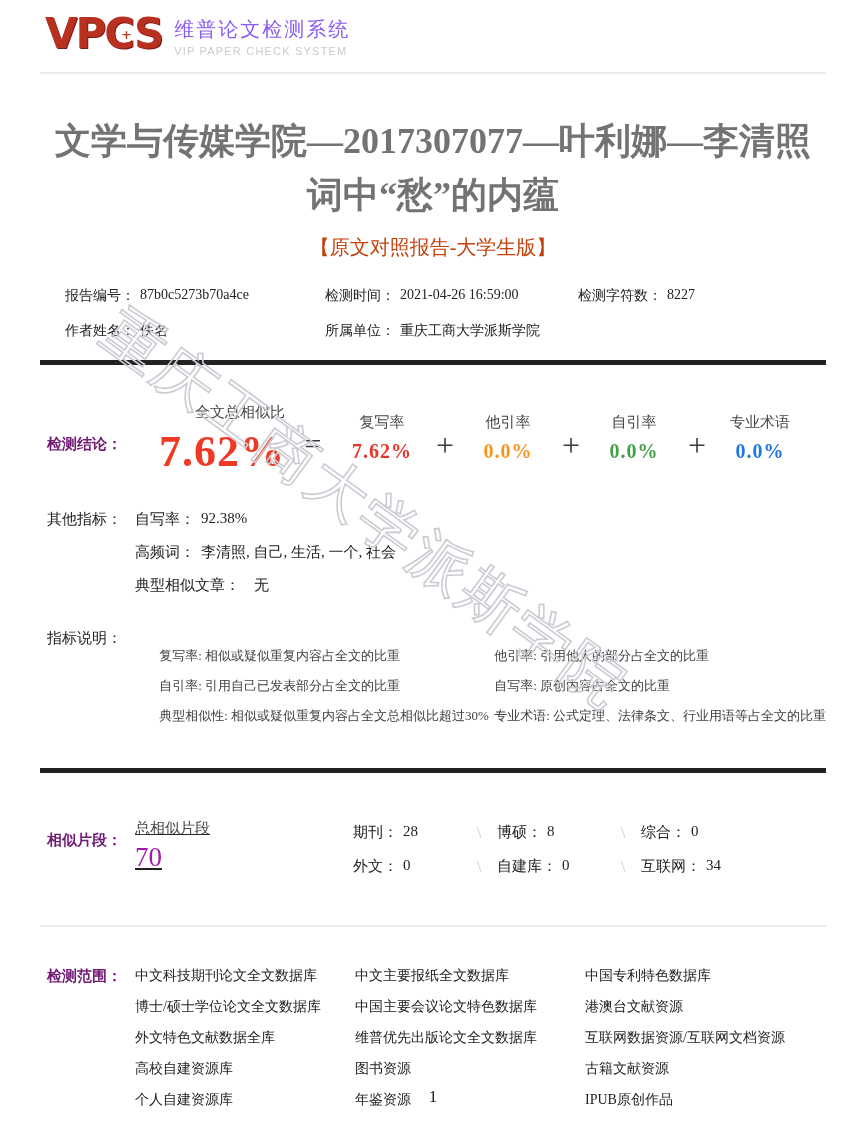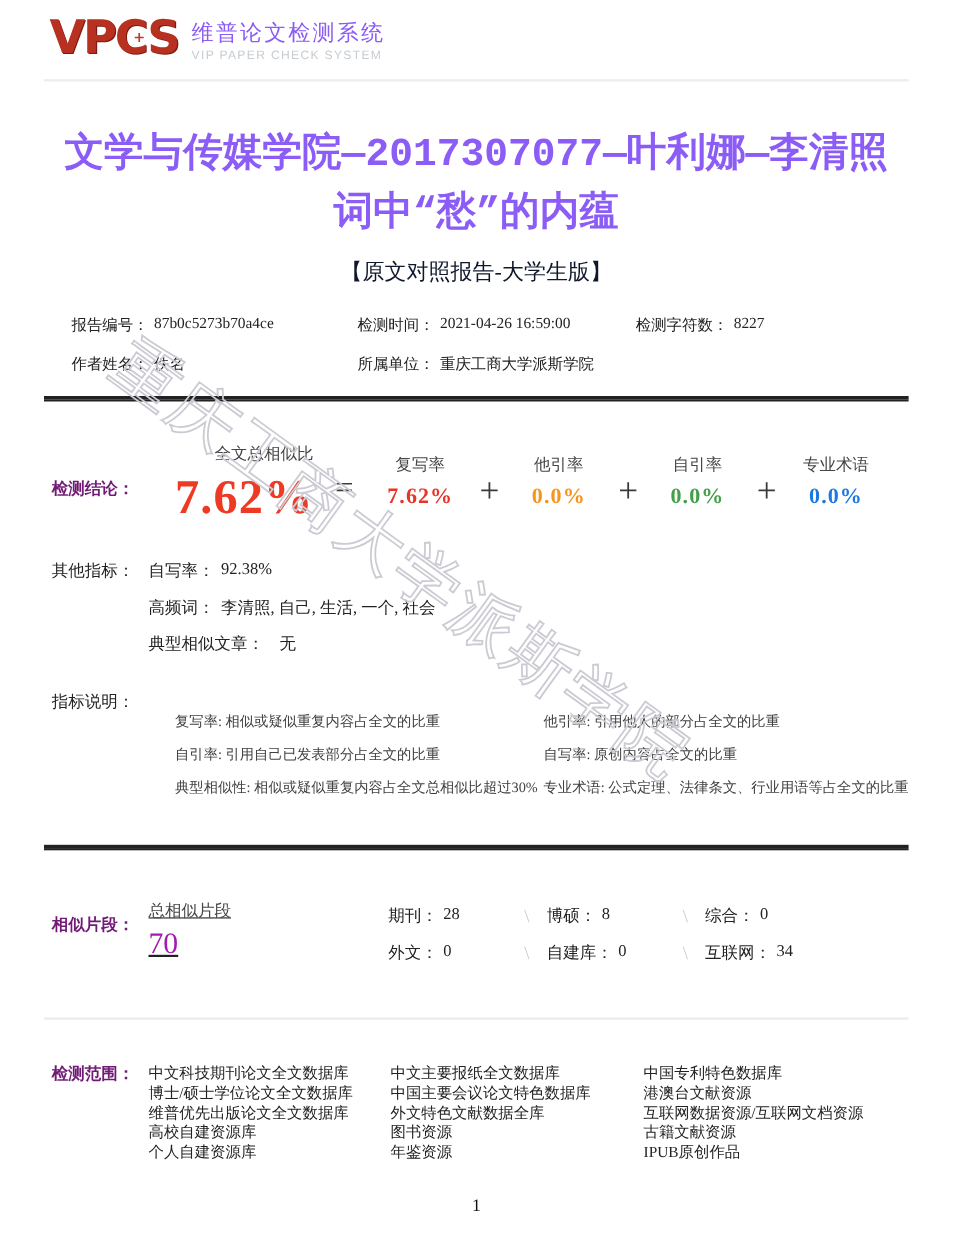--- a/index.html
+++ b/index.html
@@ -26,24 +26,24 @@
     font-family:"DejaVu Sans",sans-serif; font-weight:bold;
   }
   .brand { padding-top:6px; font-family:"Liberation Sans","DejaVu Sans",sans-serif; }
   .brand-cn { font-size:20px; color:#8b5cf6; letter-spacing:2px; }
   .brand-en { font-size:11px; color:#c7ccd0; letter-spacing:1.2px; margin-top:2px; }
   .header-rule { margin:10px 40px 0; border-top:2px solid #ececec; }
 
   
   .title {
     margin:40px 55px 0; text-align:center;
-    font-family:Liberation Mono, monospace;
-    font-weight:bold; font-size:36px; line-height:1.5; color:#8b5cf6;
-  }
-  .subtitle { margin-top:12px; text-align:center; font-size:20px; color:#0f172a; }
+    font-family:Liberation Serif, serif;
+    font-weight:bold; font-size:36px; line-height:1.5; color:#737373;
+  }
+  .subtitle { margin-top:12px; text-align:center; font-size:20px; color:#c2410c; }
 
   
   .info { margin:26px 40px 0 65px; font-size:14px; }
   .info-row { display:flex; margin-bottom:17px; }
   .info-cell { display:flex; }
   .info-cell .lbl { margin-right:5px; }
   .c1 { width:260px; } .c2 { width:253px; }
 
   .hr-double { margin:20px 40px 0; height:5px; border-top:3px solid #222; border-bottom:2px solid #222; }
   .light-rule { margin:34px 40px 0; border-top:2px solid #ececec; }
@@ -83,21 +83,21 @@
   .frag-total { width:218px;text-decoration:underline; }
   .frag-total-value { margin-top:4px; font-size:27px; color:#a21caf; }
   .frag-grid { padding-top:4px; }
   .frag-row { display:flex; font-size:15px; margin-bottom:14px; align-items:center; }
   .frag-cell { width:108px; display:flex; }
   .frag-cell .lbl { margin-right:5px; }
   .frag-sep { width:36px; color:#ccc; font-size:17px; text-align:center; }
 
   
   .scope { margin-top:40px; }
-  .scope-grid { display:grid; grid-template-columns:220px 230px auto; font-size:14px; }
+  .scope-grid { display:grid; grid-template-columns:220px 230px auto; row-gap:13px; font-size:14px; }
 
   
   .page-number { position:absolute; left:0; right:0; bottom:16px; text-align:center; font-size:16px; color:#111; }
 
   
   .watermark { position:absolute; left:78px; top:266px; z-index:5; pointer-events:none; }
 </style>
 </head>
 <body>
 
@@ -261,22 +261,22 @@
 
   <div class="section scope">
     <div class="section-label bold">检测范围：</div>
     <div class="scope-grid">
       <div>中文科技期刊论文全文数据库</div>
       <div>中文主要报纸全文数据库</div>
       <div>中国专利特色数据库</div>
       <div>博士/硕士学位论文全文数据库</div>
       <div>中国主要会议论文特色数据库</div>
       <div>港澳台文献资源</div>
+      <div>外文特色文献数据全库</div>
       <div>维普优先出版论文全文数据库</div>
-      <div>外文特色文献数据全库</div>
       <div>互联网数据资源/互联网文档资源</div>
       <div>高校自建资源库</div>
       <div>图书资源</div>
       <div>古籍文献资源</div>
       <div>个人自建资源库</div>
       <div>年鉴资源</div>
       <div>IPUB原创作品</div>
     </div>
   </div>
 

